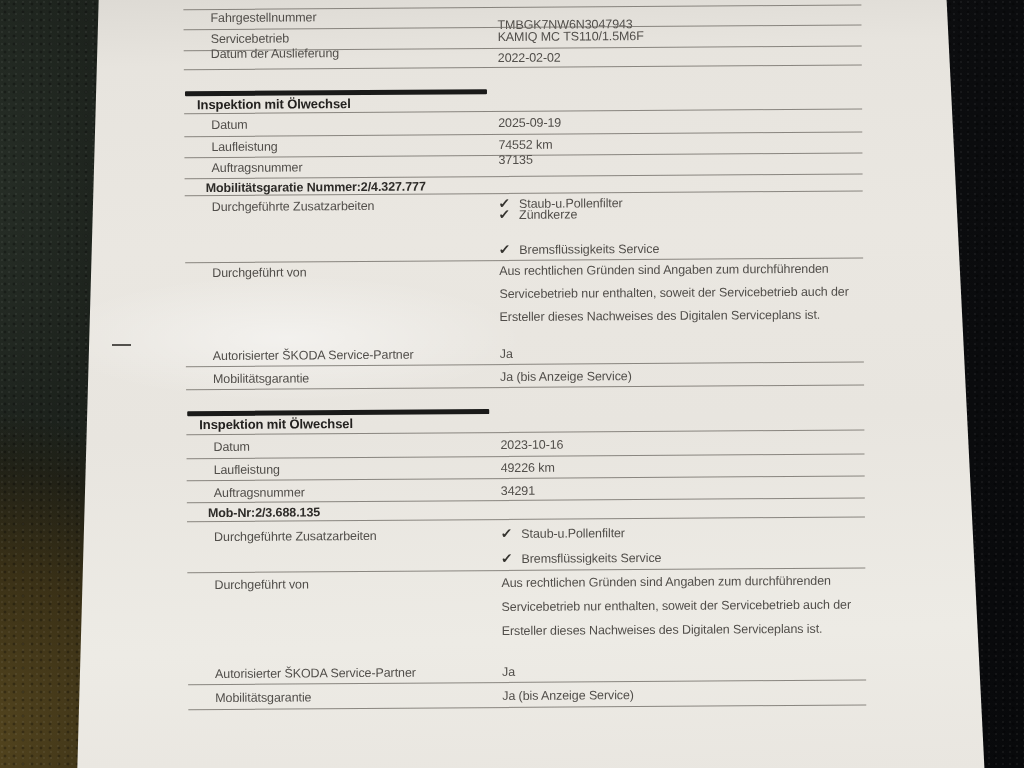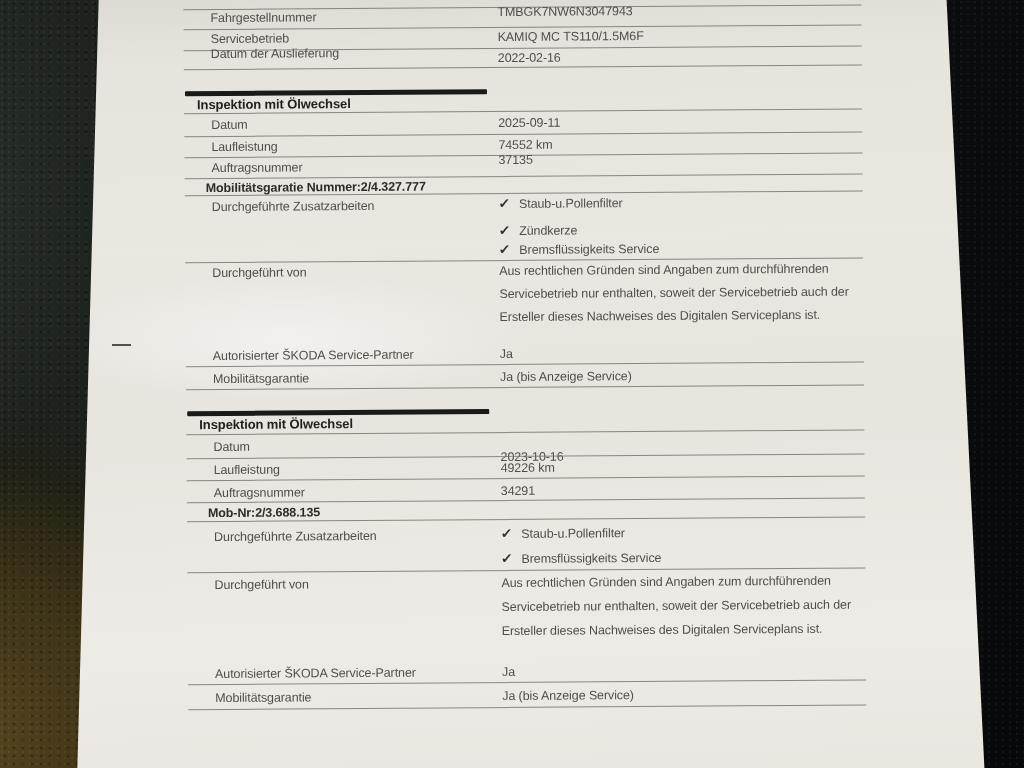--- a/index.html
+++ b/index.html
@@ -57,51 +57,51 @@
 <div class="stage">
   <div class="bg"></div>
 
   <div class="paper">
     <div class="fold-dash"></div>
 
     <div class="doc">
 
       <div class="hline" style="top:7px"></div>
       <span class="lbl" style="top:9px">Fahrgestellnummer</span>
-      <span class="val" style="top:5px">TMBGK7NW6N3047943</span>
+      <span class="val" style="top:18px">TMBGK7NW6N3047943</span>
       <div class="hline" style="top:27px"></div>
       <span class="lbl" style="top:30px">Servicebetrieb</span>
       <span class="val" style="top:30px">KAMIQ MC TS110/1.5M6F</span>
       <div class="hline" style="top:48px"></div>
       <span class="lbl" style="top:45px">Datum der Auslieferung</span>
-      <span class="val" style="top:51px">2022-02-16</span>
+      <span class="val" style="top:51px">2022-02-02</span>
       <div class="hline" style="top:67px"></div>
 
       <div class="bar" style="top:89px"></div>
       <span class="title" style="top:96px">Inspektion mit Ölwechsel</span>
       <div class="hline" style="top:111px"></div>
 
       <span class="lbl" style="top:116px">Datum</span>
-      <span class="val" style="top:116px">2025-09-11</span>
+      <span class="val" style="top:116px">2025-09-19</span>
       <div class="hline" style="top:134px"></div>
 
       <span class="lbl" style="top:138px">Laufleistung</span>
       <span class="val" style="top:138px">74552 km</span>
       <div class="hline" style="top:155px"></div>
 
       <span class="lbl" style="top:159px">Auftragsnummer</span>
       <span class="val" style="top:153px">37135</span>
       <div class="hline" style="top:176px"></div>
 
       <span class="lbl bold" style="top:179px">Mobilitätsgaratie Nummer:2/4.327.777</span>
       <div class="hline" style="top:193px"></div>
 
       <span class="lbl" style="top:198px">Durchgeführte Zusatzarbeiten</span>
       <span class="check-item" style="top:197px"><span class="check">✓</span><span>Staub-u.Pollenfilter</span></span>
-      <span class="check-item" style="top:224px"><span class="check">✓</span><span>Zündkerze</span></span>
+      <span class="check-item" style="top:208px"><span class="check">✓</span><span>Zündkerze</span></span>
       <span class="check-item" style="top:243px"><span class="check">✓</span><span>Bremsflüssigkeits Service</span></span>
       <div class="hline" style="top:260px"></div>
 
       <span class="lbl" style="top:264px">Durchgeführt von</span>
       <span class="para-line" style="top:264px">Aus rechtlichen Gründen sind Angaben zum durchführenden</span>
       <span class="para-line" style="top:287px">Servicebetrieb nur enthalten, soweit der Servicebetrieb auch der</span>
       <span class="para-line" style="top:310px">Ersteller dieses Nachweises des Digitalen Serviceplans ist.</span>
 
       <span class="lbl" style="top:347px">Autorisierter ŠKODA Service-Partner</span>
       <span class="val" style="top:347px">Ja</span>
@@ -109,21 +109,21 @@
 
       <span class="lbl" style="top:370px">Mobilitätsgarantie</span>
       <span class="val" style="top:370px">Ja (bis Anzeige Service)</span>
       <div class="hline" style="top:387px"></div>
 
       <div class="bar" style="top:409px"></div>
       <span class="title" style="top:416px">Inspektion mit Ölwechsel</span>
       <div class="hline" style="top:432px"></div>
 
       <span class="lbl" style="top:438px">Datum</span>
-      <span class="val" style="top:450px">2023-10-16</span>
+      <span class="val" style="top:438px">2023-10-16</span>
       <div class="hline" style="top:456px"></div>
 
       <span class="lbl" style="top:461px">Laufleistung</span>
       <span class="val" style="top:461px">49226 km</span>
       <div class="hline" style="top:478px"></div>
 
       <span class="lbl" style="top:484px">Auftragsnummer</span>
       <span class="val" style="top:484px">34291</span>
       <div class="hline" style="top:500px"></div>
 

